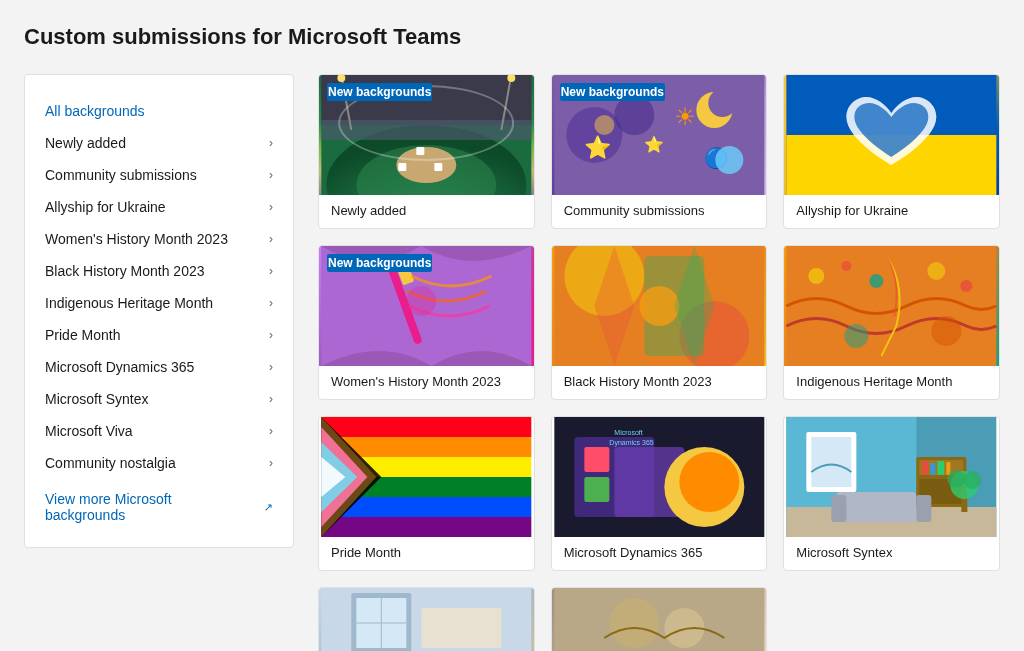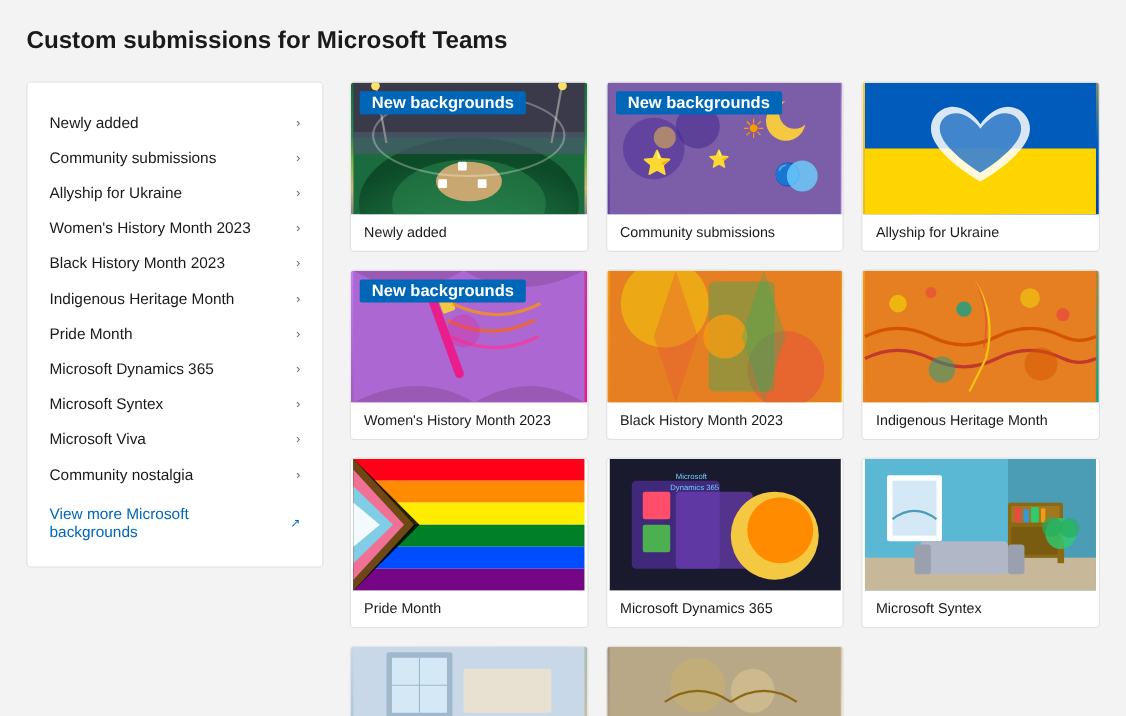--- a/index.html
+++ b/index.html
@@ -96,23 +96,23 @@
       width: 100%;
       height: 100%;
       display: block;
     }
     .new-badge {
       position: absolute;
       top: 8px;
       left: 8px;
       background: #0067b8;
       color: #fff;
-      font-size: 15px;
+      font-size: 12px;
       font-weight: 600;
-      padding: 2px 11px;
+      padding: 2px 1px;
       border-radius: 2px;
     }
     .card-label {
       padding: 8px 12px 10px 12px;
       font-size: 13px;
       font-weight: 500;
       color: #1a1a1a;
     }
 
     
@@ -133,20 +133,23 @@
 </head>
 <body>
 
 <div class="page-container">
   <h1 class="page-title">Custom submissions for Microsoft Teams</h1>
 
   <div class="content-layout">
 
     <div class="sidebar">
 
+      <div class="sidebar-item active">
+        <span>All backgrounds</span>
+      </div>
       <div class="sidebar-item">
         <span>Newly added</span>
         <span class="chevron">›</span>
       </div>
       <div class="sidebar-item">
         <span>Community submissions</span>
         <span class="chevron">›</span>
       </div>
       <div class="sidebar-item">
         <span>Allyship for Ukraine</span>

